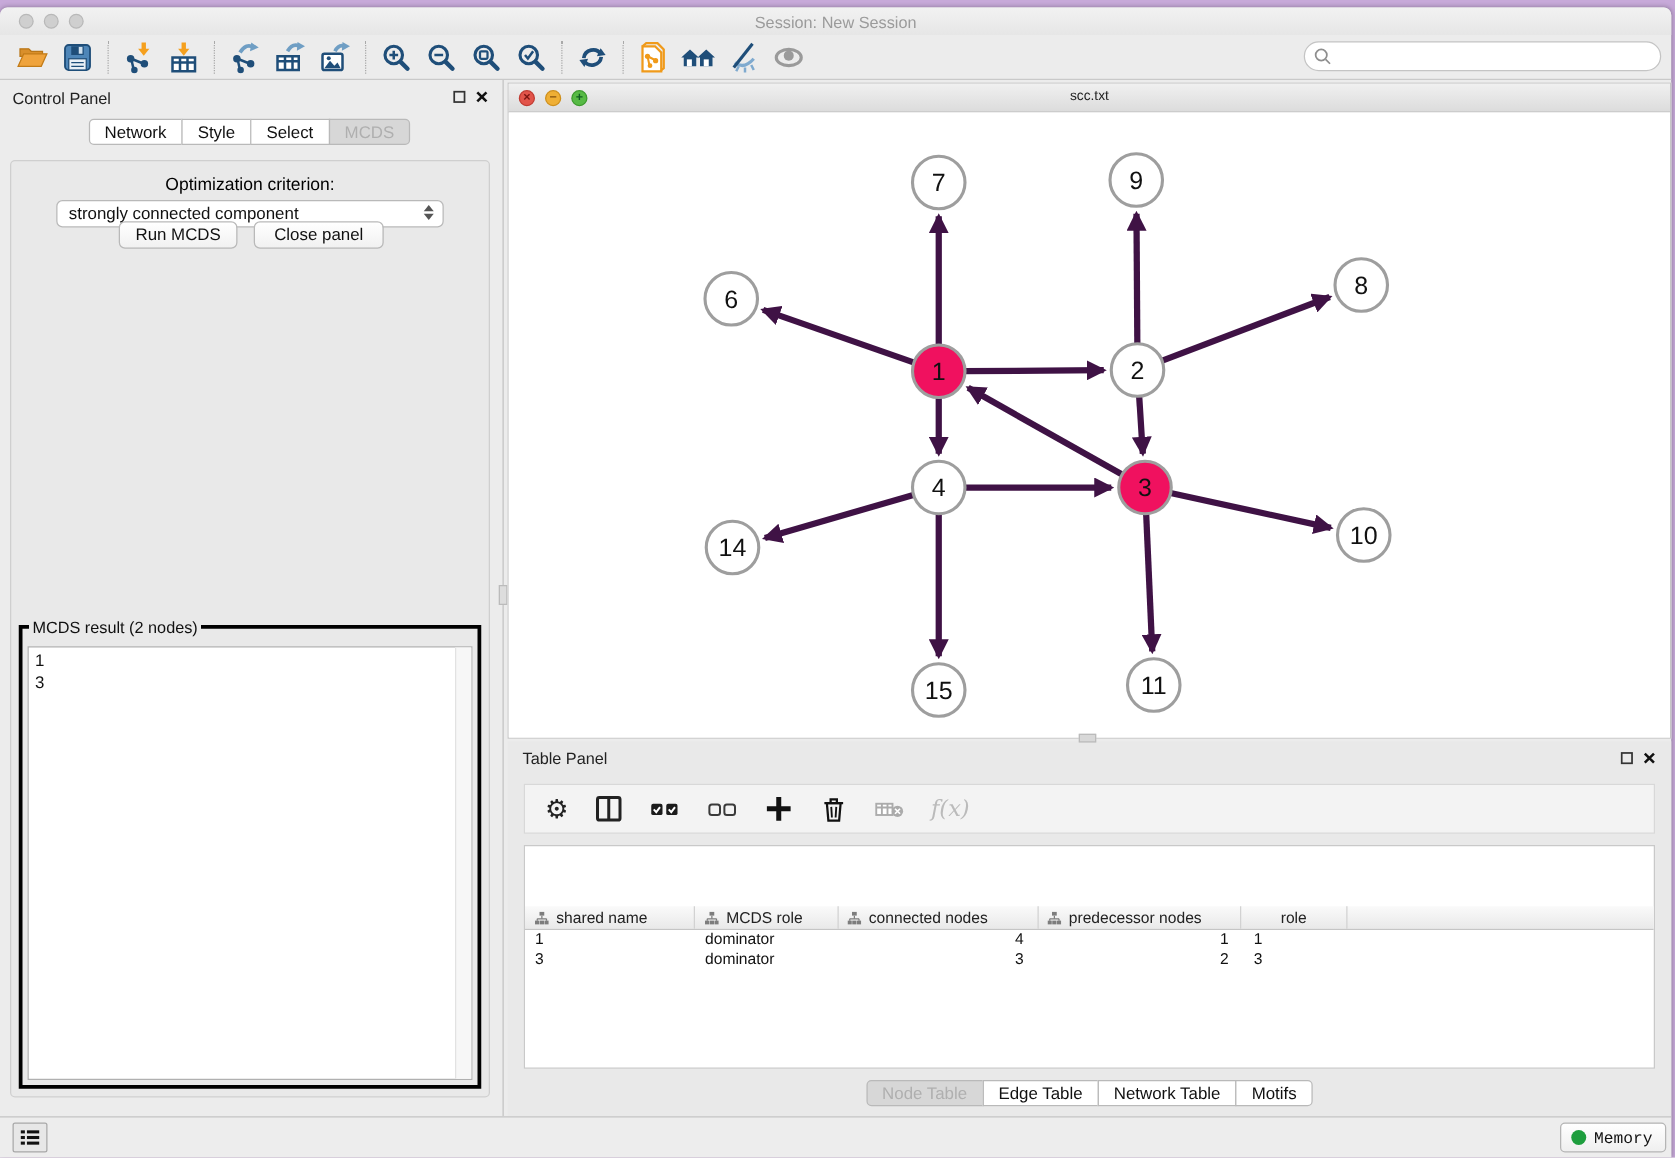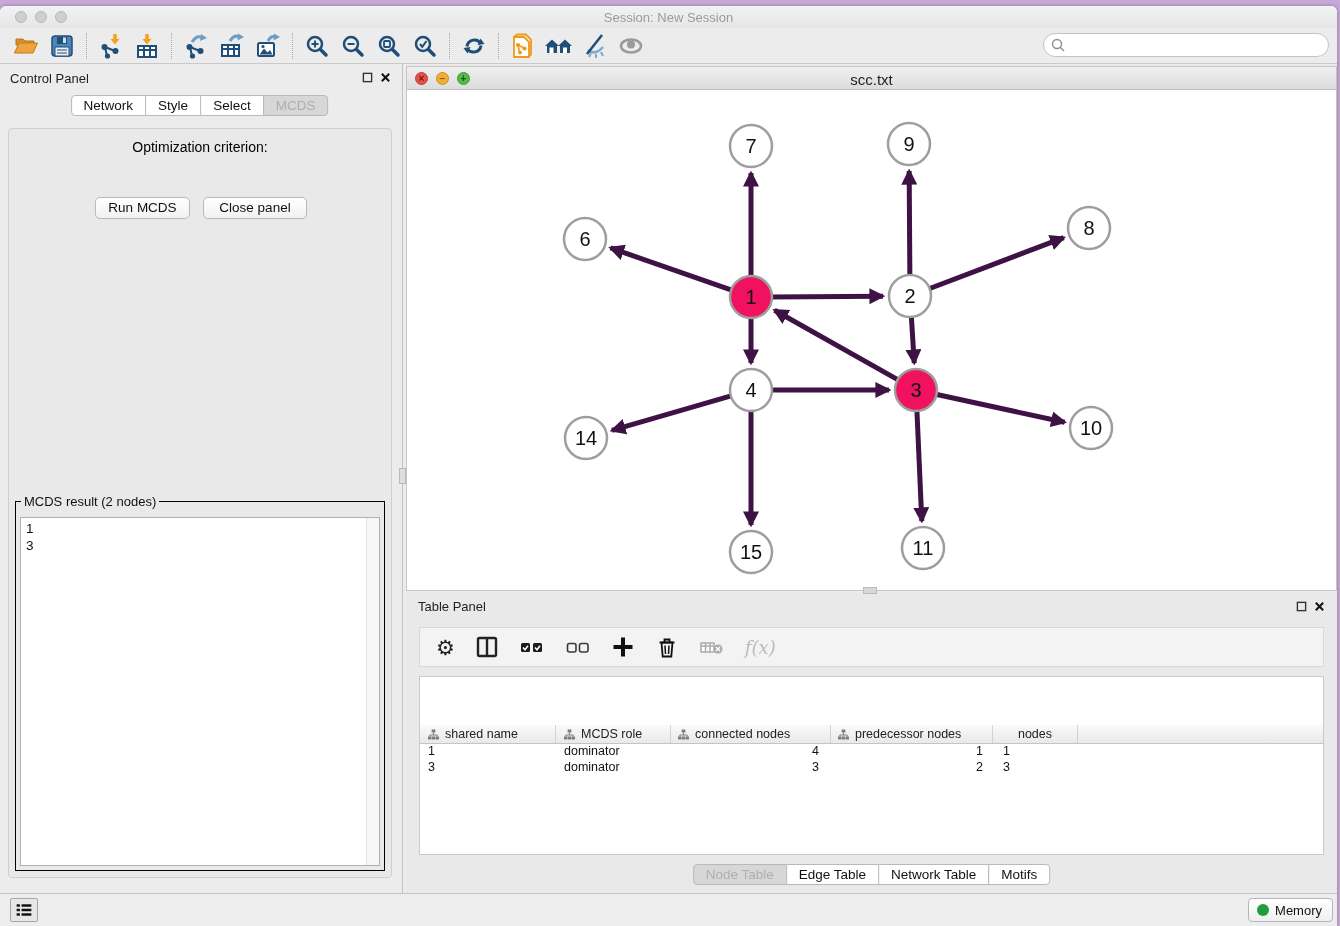--- a/index.html
+++ b/index.html
@@ -35,66 +35,66 @@
   .tab.first { border-radius:4px 0 0 4px; margin-left:0; }
   .tab.last { border-radius:0 4px 4px 0; }
   .tab.selected { background:#D7D7D7; color:#AFAFAF; }
   .cp-box { position:absolute; left:8px; right:7px; top:64px; bottom:15px; background:#E9E9E9; border:1px solid #CFCFCF; border-radius:4px; }
   .opt-label { position:absolute; left:0; right:0; top:10px; text-align:center; font-size:14px; color:#000000; }
   .criterion { position:absolute; left:36px; right:36px; top:31px; height:22px; background:#fff; border:1px solid #B9B9B9; border-radius:5px; font-size:13.5px; line-height:20px; padding-left:9px; color:#111; }
   .criterion .steppers { position:absolute; right:7px; top:3px; display:flex; flex-direction:column; gap:2px; }
   .criterion .steppers i { width:0; height:0; border-left:4px solid transparent; border-right:4px solid transparent; }
   .criterion .steppers .up { border-bottom:5px solid #555; }
   .criterion .steppers .dn { border-top:5px solid #555; }
-  .btn { position:absolute; top:68px; height:22px; border:1px solid #B9B9B9; border-radius:5px; background:linear-gradient(#FFFFFF,#F1F1F1); font-size:13.5px; text-align:center; line-height:20px; color:#111; }
+  .btn { position:absolute; top:48px; height:22px; border:1px solid #B9B9B9; border-radius:5px; background:linear-gradient(#FFFFFF,#F1F1F1); font-size:13.5px; text-align:center; line-height:20px; color:#111; }
   .btn-run { left:86px; width:95px; }
   .btn-close { left:194px; width:104px;text-align:center; }
-  .result-fs { position:absolute; left:6px; right:6px; top:365px; bottom:6px; border:1px solid #000000; }
+  .result-fs { position:absolute; left:6px; right:6px; top:365px; bottom:6px; border:3px solid #000000; }
   .result-fs legend { font-size:13px; margin-left:5px; padding:0 3px; color:#111; }
   .result-box { position:absolute; left:4px; right:4px; top:8px; bottom:4px; background:#fff; border:1px solid #B0B0B0; }
   .result-lines { padding:2px 5px; font-size:13.5px; line-height:17px; color:#111; }
   .scroll-track { position:absolute; right:0; top:0; bottom:0; width:13px; background:#F7F7F7; border-left:1px solid #E2E2E2; }
 
   
   .vsplit { position:absolute; left:399px; top:0; bottom:0; width:7px; background:#ECECEC; }
   .vsplit .line { position:absolute; left:3px; top:0; bottom:0; width:1px; background:#C2C2C2; }
   .vsplit .handle { position:absolute; left:0; top:404px; width:7px; height:16px; background:#DDD; border:1px solid #BBB; }
 
   
   .rr { position:absolute; left:406px; right:0; top:0; bottom:0; }
 
   
   .netwin { position:absolute; left:0; right:0; top:2px; height:525px; background:#fff; border:1px solid #C6C6C6; }
   .net-titlebar { position:absolute; left:0; right:0; top:0; height:23px; background:linear-gradient(#F0F0F0,#DCDCDC); border-bottom:1px solid #BFBFBF; }
   .nt { position:absolute; top:5px; width:13px; height:13px; border-radius:50%; display:flex; align-items:center; justify-content:center; font-size:10px; font-weight:bold; line-height:1; }
   .nt.red { left:8px; background:#E2544A; border:1px solid #C03B32; color:#7A1410; }
   .nt.yel { left:29px; background:#EFAF35; border:1px solid #CE8F1C; color:#8F5B12; }
   .nt.grn { left:50px; background:#57BA45; border:1px solid #3D9A2E; color:#0F5E20; }
-  .net-title { position:absolute; left:0; right:0; top:4px; text-align:center; font-size:15px; color:#222; }
+  .net-title { position:absolute; left:0; right:0; top:4px; text-align:center; font-size:11px; color:#222; }
   .canvas { position:absolute; left:0; right:0; top:23px; bottom:0; background:#fff; }
   .h-handle { position:absolute; left:456px; bottom:-4px; width:14px; height:7px; background:#D8D8D8; border:1px solid #BBB; z-index:5; }
 
   
   .tp { position:absolute; left:0; right:0; top:529px; bottom:0; background:#E9E9E9; }
   .tp-toolbar { position:absolute; left:13px; right:13px; top:34px; height:40px; background:#F3F3F3; border:1px solid #D8D8D8; display:flex; align-items:center; gap:20px; padding-left:16px; }
   .gear-glyph { font-size:21px; color:#222; line-height:1; }
   .fx { font-family:"DejaVu Serif", serif; font-style:italic; font-size:18px; color:#BBB; }
   .tp-table { position:absolute; left:13px; right:13px; top:83px; height:179px; background:#fff; border:1px solid #C9C9C9; overflow:hidden; }
   .thead { display:flex; height:19px; background:linear-gradient(#FAFAFA,#E9E9E9); border-bottom:1px solid #C5C5C5;margin-top:48px; }
   .th { display:flex; align-items:center; gap:6px; padding-left:7px; font-size:12.5px; color:#222; border-right:1px solid #D2D2D2; }
   .th.center { justify-content:center; padding-left:0; }
   .trow { display:flex; height:16px; font-size:12.5px; color:#111; }
   .td { overflow:hidden; white-space:nowrap; }
   .c0{width:136px; padding-left:8px;} .c1{width:115px; padding-left:8px;}
   .c2{width:160px; text-align:right; padding-right:12px;} .c3{width:162px; text-align:right; padding-right:10px;}
   .c4{width:85px; padding-left:10px;}
   .tp-tabs { top:271px; }
 
   
-  .statusbar { position:absolute; left:0; right:0; top:887px; height:33px; background:#EDEDED; border-top:1px solid #C4C4C4; border-radius:0; }
+  .statusbar { position:absolute; left:0; right:0; top:887px; height:33px; background:#EDEDED; border-top:1px solid #C4C4C4; border-radius:0;font-family:Liberation Mono, monospace; }
   .sb-left-btn { position:absolute; left:10px; top:4px; width:28px; height:24px; background:#E7E7E7; border:1px solid #A8A8A8; border-radius:2px; display:flex; align-items:center; justify-content:center; }
   .memory-btn { position:absolute; right:4px; top:4px; height:24px; padding:0 10px 0 8px; background:linear-gradient(#FFF,#EFEFEF); border:1px solid #B5B5B5; border-radius:4px; display:flex; align-items:center; gap:6px; font-size:13px; color:#111; }
   .memory-dot { width:12px; height:12px; border-radius:50%; background:#1E9E3E; }
 
   svg { display:block; }
 </style>
 </head>
 <body>
 
 <div class="window">
@@ -271,20 +271,27 @@
         </svg>
       </div>
       <div class="cp-tabs" id="cp-tabs">
           <span class="tab first">Network</span>
           <span class="tab">Style</span>
           <span class="tab">Select</span>
           <span class="tab last selected">MCDS</span>
         </div>
       <div class="cp-box">
         <div class="opt-label">Optimization criterion:</div>
+        <div class="criterion">
+          <span>strongly connected component</span>
+          <span class="steppers">
+              <i class="up"></i>
+              <i class="dn"></i>
+            </span>
+        </div>
         <div class="btn btn-run">Run MCDS</div>
         <div class="btn btn-close">Close panel</div>
         <fieldset class="result-fs">
           <legend>MCDS result (2 nodes)</legend>
           <div class="result-box">
             <div class="result-lines" id="result-lines">
                 <div>1</div>
                 <div>3</div>
               </div>
             <div class="scroll-track"></div>
@@ -453,21 +460,21 @@
                   <line x1="1.8" y1="6" x2="9.2" y2="6" stroke="#7d7d7d"></line>
                   <line x1="1.8" y1="6" x2="1.8" y2="7.5" stroke="#7d7d7d"></line>
                   <line x1="9.2" y1="6" x2="9.2" y2="7.5" stroke="#7d7d7d"></line>
                   <rect x="0" y="7.5" width="3.4" height="3" fill="#7d7d7d"></rect>
                   <rect x="3.8" y="7.5" width="3.4" height="3" fill="#7d7d7d"></rect>
                   <rect x="7.6" y="7.5" width="3.4" height="3" fill="#7d7d7d"></rect>
                 </svg>
                 <span>predecessor nodes</span>
               </div>
               <div class="th c4 center">
-                <span>nodes</span>
+                <span>role</span>
               </div>
             </div>
           <div id="tp-tbody">
               <div class="trow">
                 <div class="td c0">1</div>
                 <div class="td c1">dominator</div>
                 <div class="td c2">4</div>
                 <div class="td c3">1</div>
                 <div class="td c4">1</div>
               </div>

